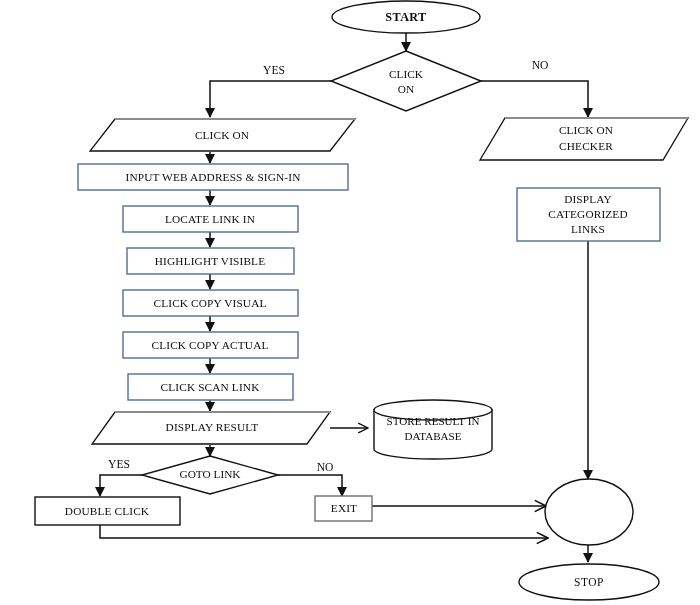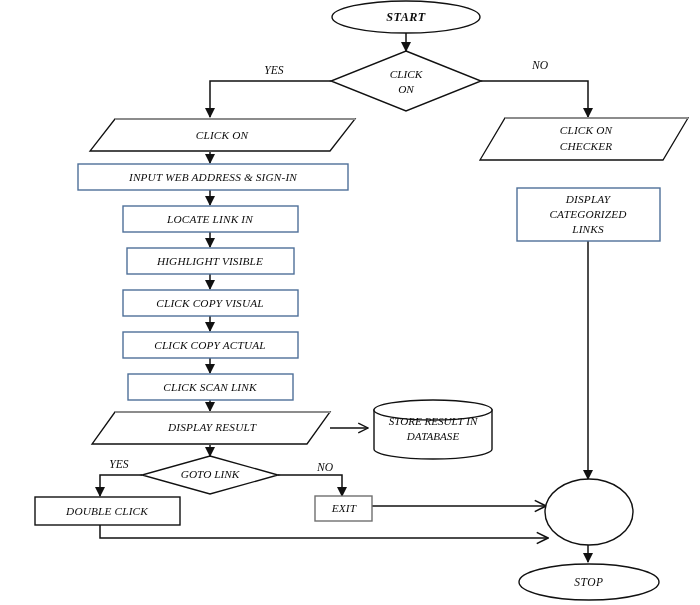--- a/index.html
+++ b/index.html
@@ -10,21 +10,20 @@
   body {
     width: 700px;
     height: 605px;
     font-family: "Liberation Serif", serif;
     overflow: hidden;
   }
   #flowchart-root {
     position: relative;
     width: 700px;
     height: 605px;
-    font-style: italic;
   }
   svg#flow-svg {
     display: block;
     width: 700px;
     height: 605px;
   }
   .shape-black {
     fill: #ffffff;
     stroke: #111111;
     stroke-width: 1.4;

